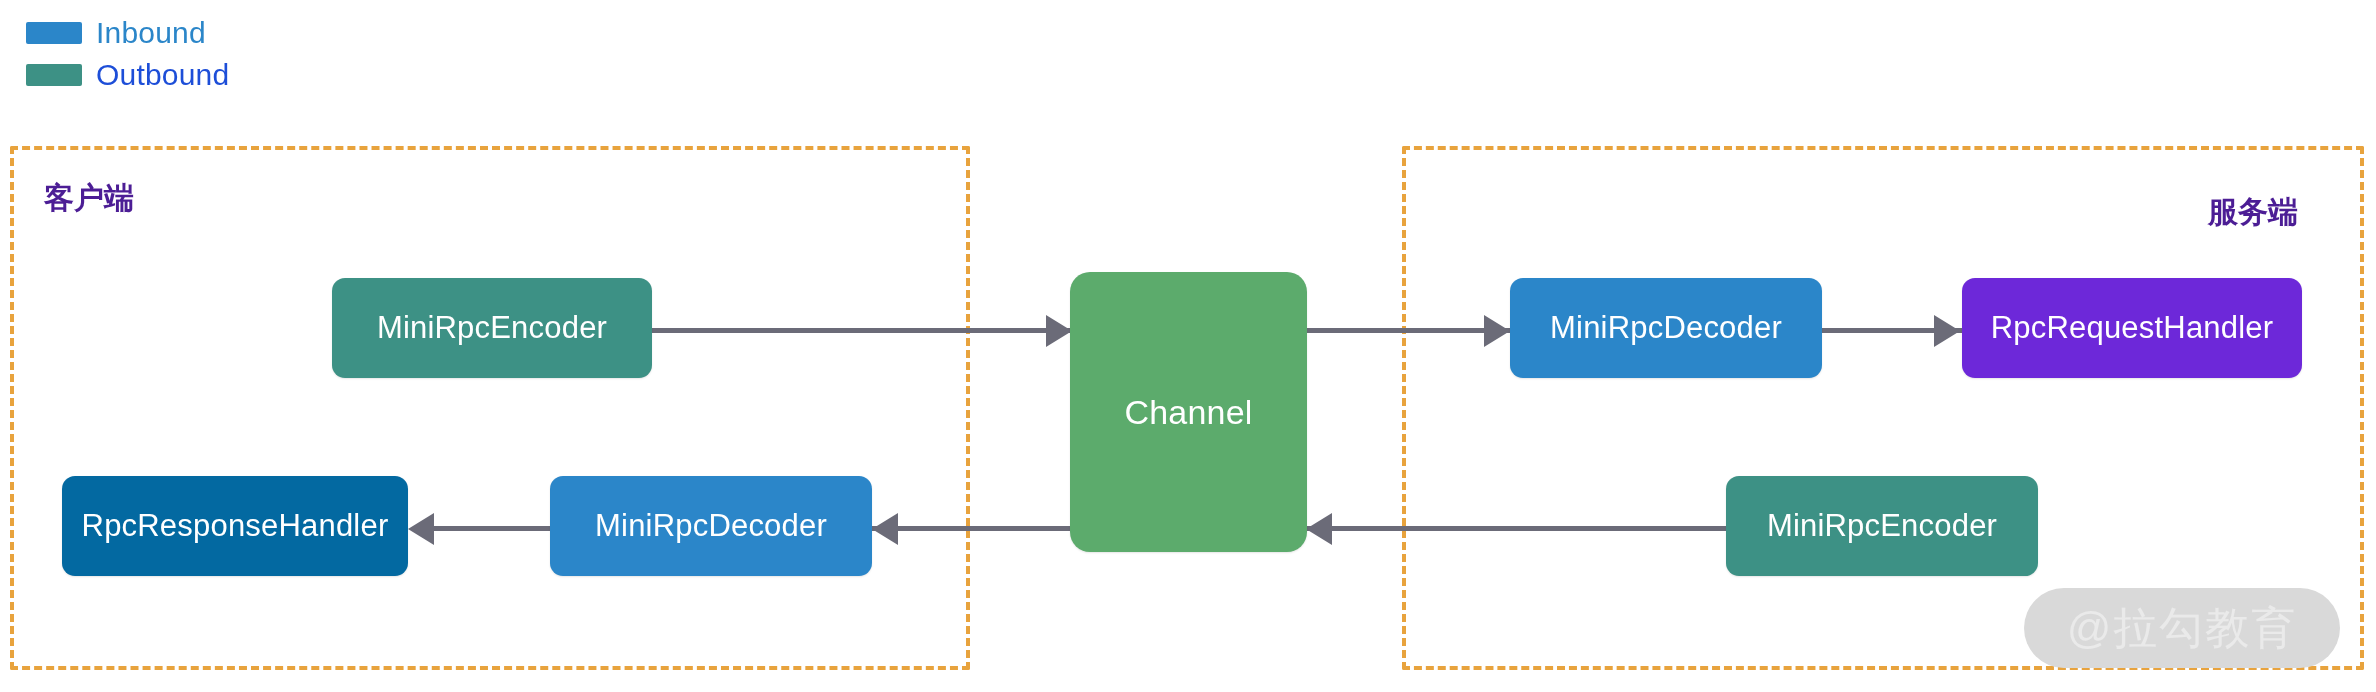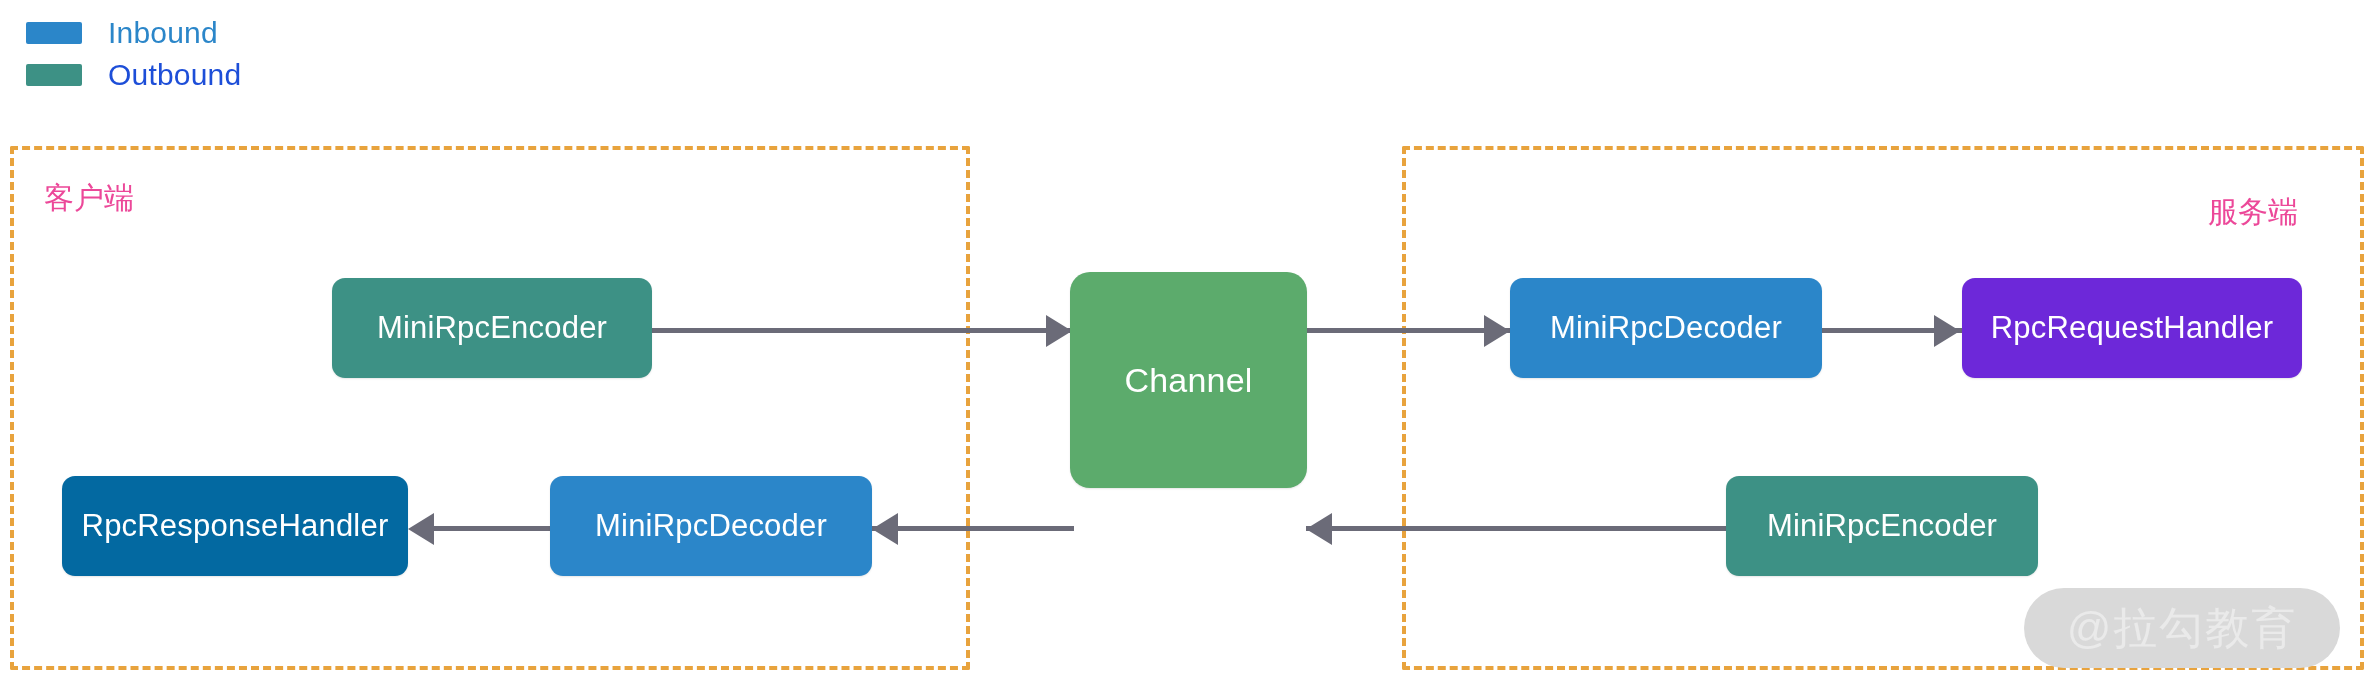--- a/index.html
+++ b/index.html
@@ -29,38 +29,38 @@
     align-items: center;
     height: 42px;
   }
   .legend-swatch {
     width: 56px;
     height: 22px;
     border-radius: 2px;
     flex: 0 0 auto;
   }
   .legend-label {
-    margin-left: 26px;
+    margin-left: 14px;
     font-size: 30px;
     letter-spacing: 0.2px;
     white-space: nowrap;
   }
 
   
   .panel {
     position: absolute;
     border: 4px dashed #e8a33d;
     border-radius: 2px;
     box-sizing: border-box;
   }
   .panel-label {
     position: absolute;
     font-size: 30px;
-    font-weight: 400;
-    color: #ec4899;
+    font-weight: 700;
+    color: #4c1d95;
     white-space: nowrap;
   }
 
   
   .node {
     position: absolute;
     box-sizing: border-box;
     border-radius: 13px;
     display: flex;
     align-items: center;
@@ -148,21 +148,21 @@
   <div class="conn" style="left:872px; top:526px; width:202px;"></div>
   <div class="arrowhead left" style="left:872px; top:513px;"></div>
 
   <div class="conn" style="left:434px; top:526px; width:116px;"></div>
   <div class="arrowhead left" style="left:408px; top:513px;"></div>
 
   <div class="node" style="left:332px; top:278px; width:320px; height:100px; background:#3d9185;">
     <span>MiniRpcEncoder</span>
   </div>
 
-  <div class="node channel" style="left:1070px; top:272px; width:237px; height:216px; background:#5cab6c;">
+  <div class="node channel" style="left:1070px; top:272px; width:237px; height:280px; background:#5cab6c;">
     <span>Channel</span>
   </div>
 
   <div class="node" style="left:1510px; top:278px; width:312px; height:100px; background:#2b86c9;">
     <span>MiniRpcDecoder</span>
   </div>
 
   <div class="node" style="left:1962px; top:278px; width:340px; height:100px; background:#6d28d9;">
     <span>RpcRequestHandler</span>
   </div>

